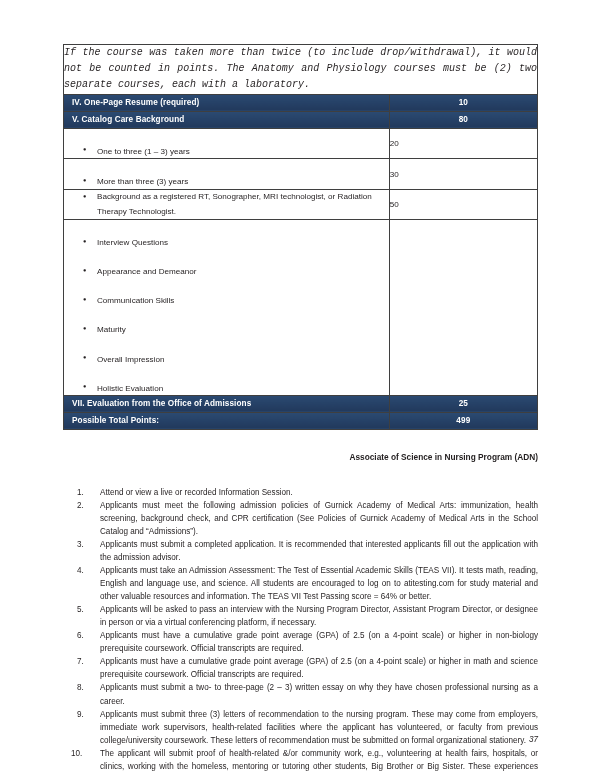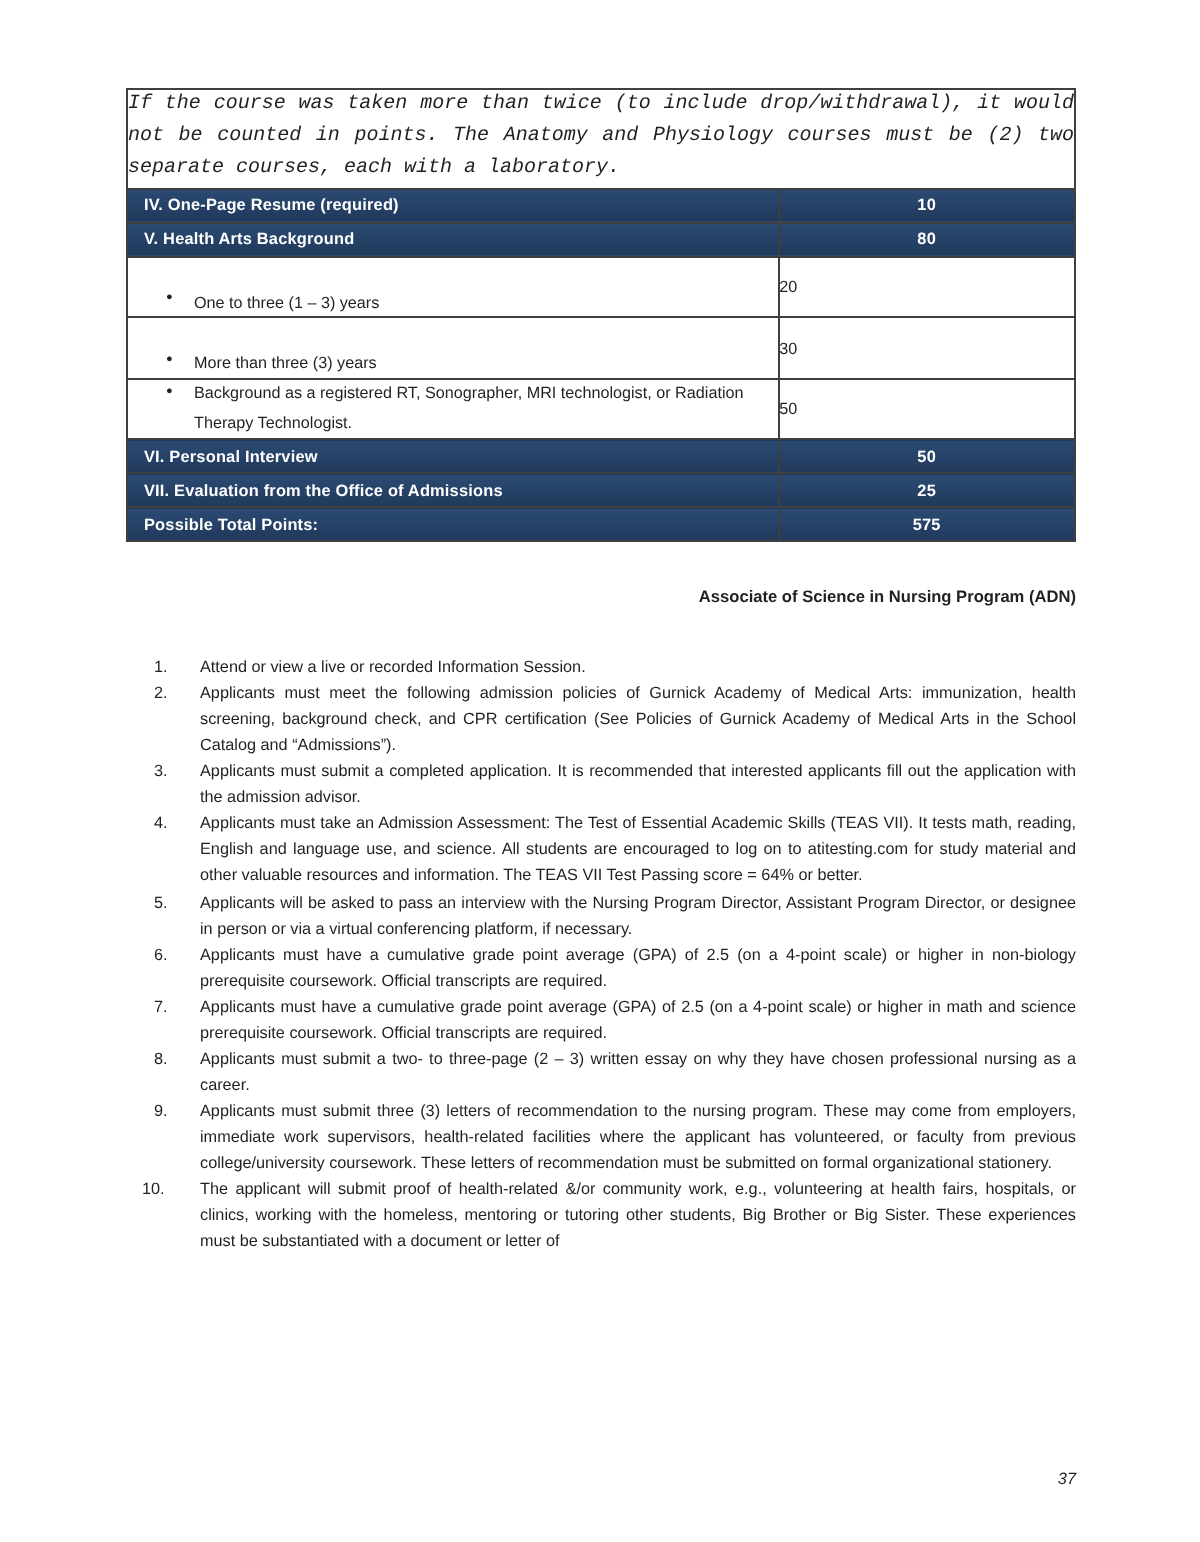--- a/index.html
+++ b/index.html
@@ -189,21 +189,21 @@
         <tr>
           <td class="note-cell" colspan="2">If the course was taken more than twice (to include drop/withdrawal), it would not be counted in points. The Anatomy and Physiology courses must be (2) two separate courses, each with a laboratory.</td>
         </tr>
 
         <tr class="hdr">
           <td class="lbl">IV. One-Page Resume (required)</td>
           <td class="pts">10</td>
         </tr>
 
         <tr class="hdr">
-          <td class="lbl">V. Health Arts Background</td>
+          <td class="lbl">V. Catalog Care Background</td>
           <td class="pts">80</td>
         </tr>
 
         <tr>
           <td class="cell-pad-single">
             <ul class="bullets">
               <li>One to three (1 – 3) years</li>
             </ul>
           </td>
           <td class="row-pts">20</td>
@@ -218,34 +218,43 @@
           <td class="row-pts">30</td>
         </tr>
 
         <tr>
           <td class="cell-pad-multi">
             <div class="multi-line">Background as a registered RT, Sonographer, MRI technologist, or Radiation Therapy Technologist.</div>
           </td>
           <td class="row-pts">50</td>
         </tr>
 
-        <tr class="hdr">
-          <td class="lbl">VI. Personal Interview</td>
-          <td class="pts">50</td>
-        </tr>
-
+
+        <tr>
+          <td class="cell-pad-list">
+            <ul class="bullets tight">
+              <li>Interview Questions</li>
+              <li>Appearance and Demeanor</li>
+              <li>Communication Skills</li>
+              <li>Maturity</li>
+              <li>Overall Impression</li>
+              <li>Holistic Evaluation</li>
+            </ul>
+          </td>
+          <td class="row-pts"></td>
+        </tr>
 
         <tr class="hdr">
           <td class="lbl">VII. Evaluation from the Office of Admissions</td>
           <td class="pts">25</td>
         </tr>
 
         <tr class="hdr">
           <td class="lbl">Possible Total Points:</td>
-          <td class="pts">575</td>
+          <td class="pts">499</td>
         </tr>
 
       </tbody>
     </table>
 
     <div class="sp-after-table"></div>
 
     <h3 class="section-heading">Associate of Science in Nursing Program (ADN)</h3>
 
     <div class="sp-between-headings"></div>

